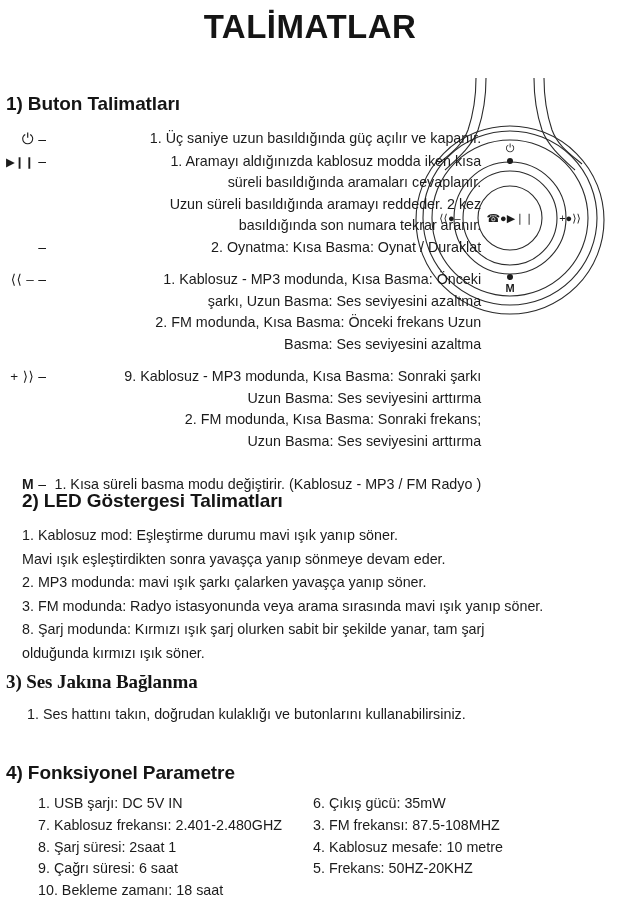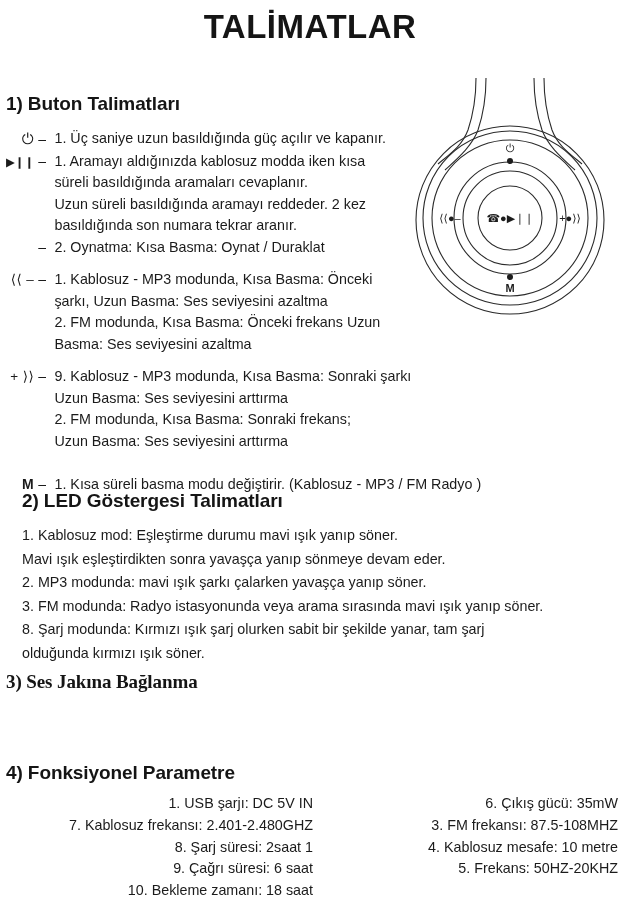--- a/index.html
+++ b/index.html
@@ -68,20 +68,21 @@
     top: 128px;
     width: 440px;
     border-collapse: collapse;
   }
   .btn-table td {
     vertical-align: top;
     padding: 0;
     font-size: 14.3px;
     line-height: 21.5px;
     color: #1b1b1b;
+    text-align: right;
   }
   td.icon-cell {
     width: 64px;
     text-align: right;
     padding-right: 7px;
     white-space: nowrap;
     font-size: 13.5px;
     letter-spacing: 0.4px;
   }
   td.icon-cell .glyph-pow  { font-size: 15px; }
@@ -140,21 +141,21 @@
     top: 793px;
     width: 580px;
     display: grid;
     grid-template-columns: 275px 1fr;
     column-gap: 0px;
     row-gap: 0px;
     font-size: 14.3px;
     line-height: 21.8px;
     color: #1b1b1b;
   }
-  .param-grid .cell { white-space: nowrap; text-align: right; }
+  .param-grid .cell { white-space: nowrap; }
 </style>
 </head>
 <body>
 
 <div class="page">
 
   <div class="doc-title">TALİMATLAR</div>
 
   <svg class="illustration" viewBox="0 0 222 258" xmlns="http://www.w3.org/2000/svg">
     <g fill="none" stroke="#2b2b2b" stroke-width="1.1">
@@ -283,20 +284,21 @@
     <span class="line">1. Kablosuz mod: Eşleştirme durumu mavi ışık yanıp söner.</span>
     <span class="line">Mavi ışık eşleştirdikten sonra yavaşça yanıp sönmeye devam eder.</span>
     <span class="line">2. MP3 modunda: mavi ışık şarkı çalarken yavaşça yanıp söner.</span>
     <span class="line">3. FM modunda: Radyo istasyonunda veya arama sırasında mavi ışık yanıp söner.</span>
     <span class="line">8. Şarj modunda: Kırmızı ışık şarj olurken sabit bir şekilde yanar, tam şarj</span>
     <span class="line">olduğunda kırmızı ışık söner.</span>
   </div>
 
   <div id="sec3-head" class="section-heading">3) Ses Jakına Bağlanma</div>
   <div id="jack-list">
+    <span class="line">1. Ses hattını takın, doğrudan kulaklığı ve butonlarını kullanabilirsiniz.</span>
   </div>
 
   <div id="sec4-head" class="section-heading">4)  Fonksiyonel Parametre</div>
   <div class="param-grid">
     <div class="cell">1. USB şarjı: DC 5V IN</div>
     <div class="cell">6. Çıkış gücü: 35mW</div>
     <div class="cell">7. Kablosuz frekansı: 2.401-2.480GHZ</div>
     <div class="cell">3. FM frekansı: 87.5-108MHZ</div>
     <div class="cell">8. Şarj süresi: 2saat 1</div>
     <div class="cell">4. Kablosuz mesafe: 10 metre</div>

